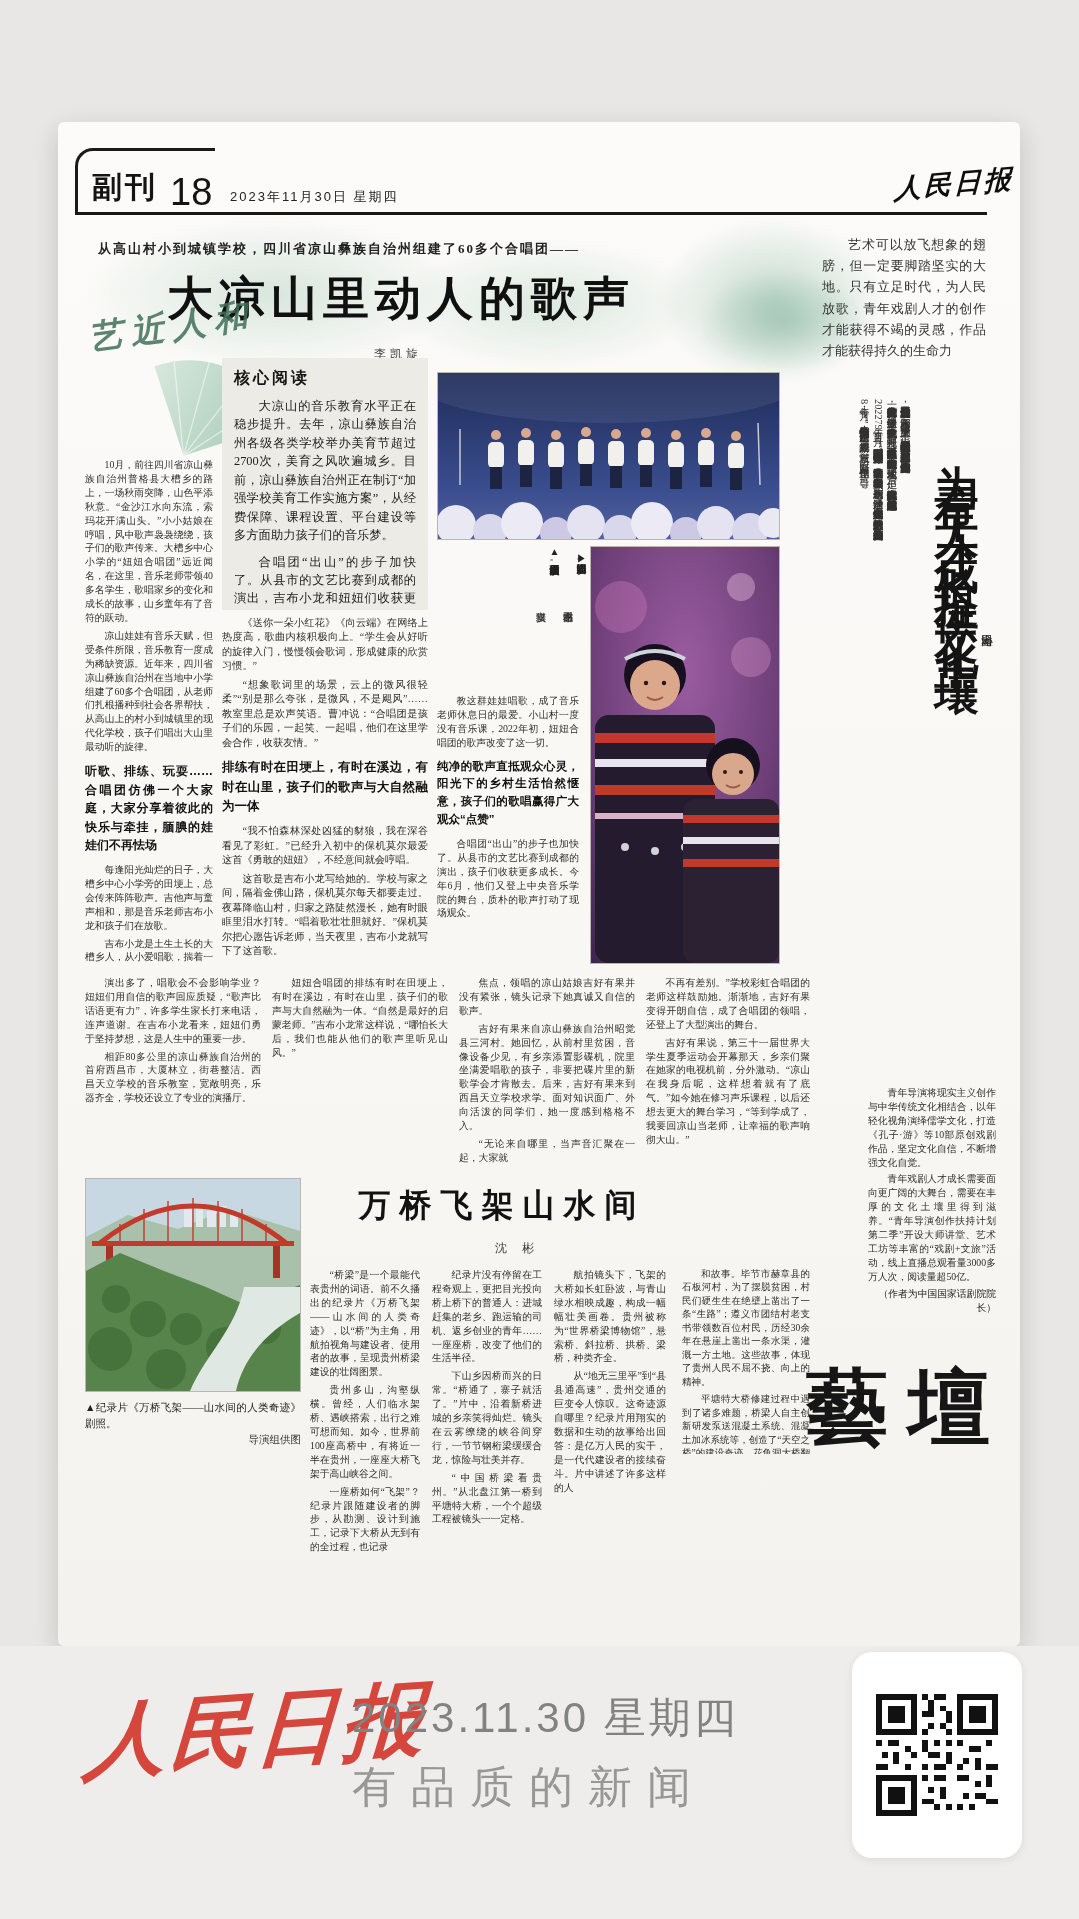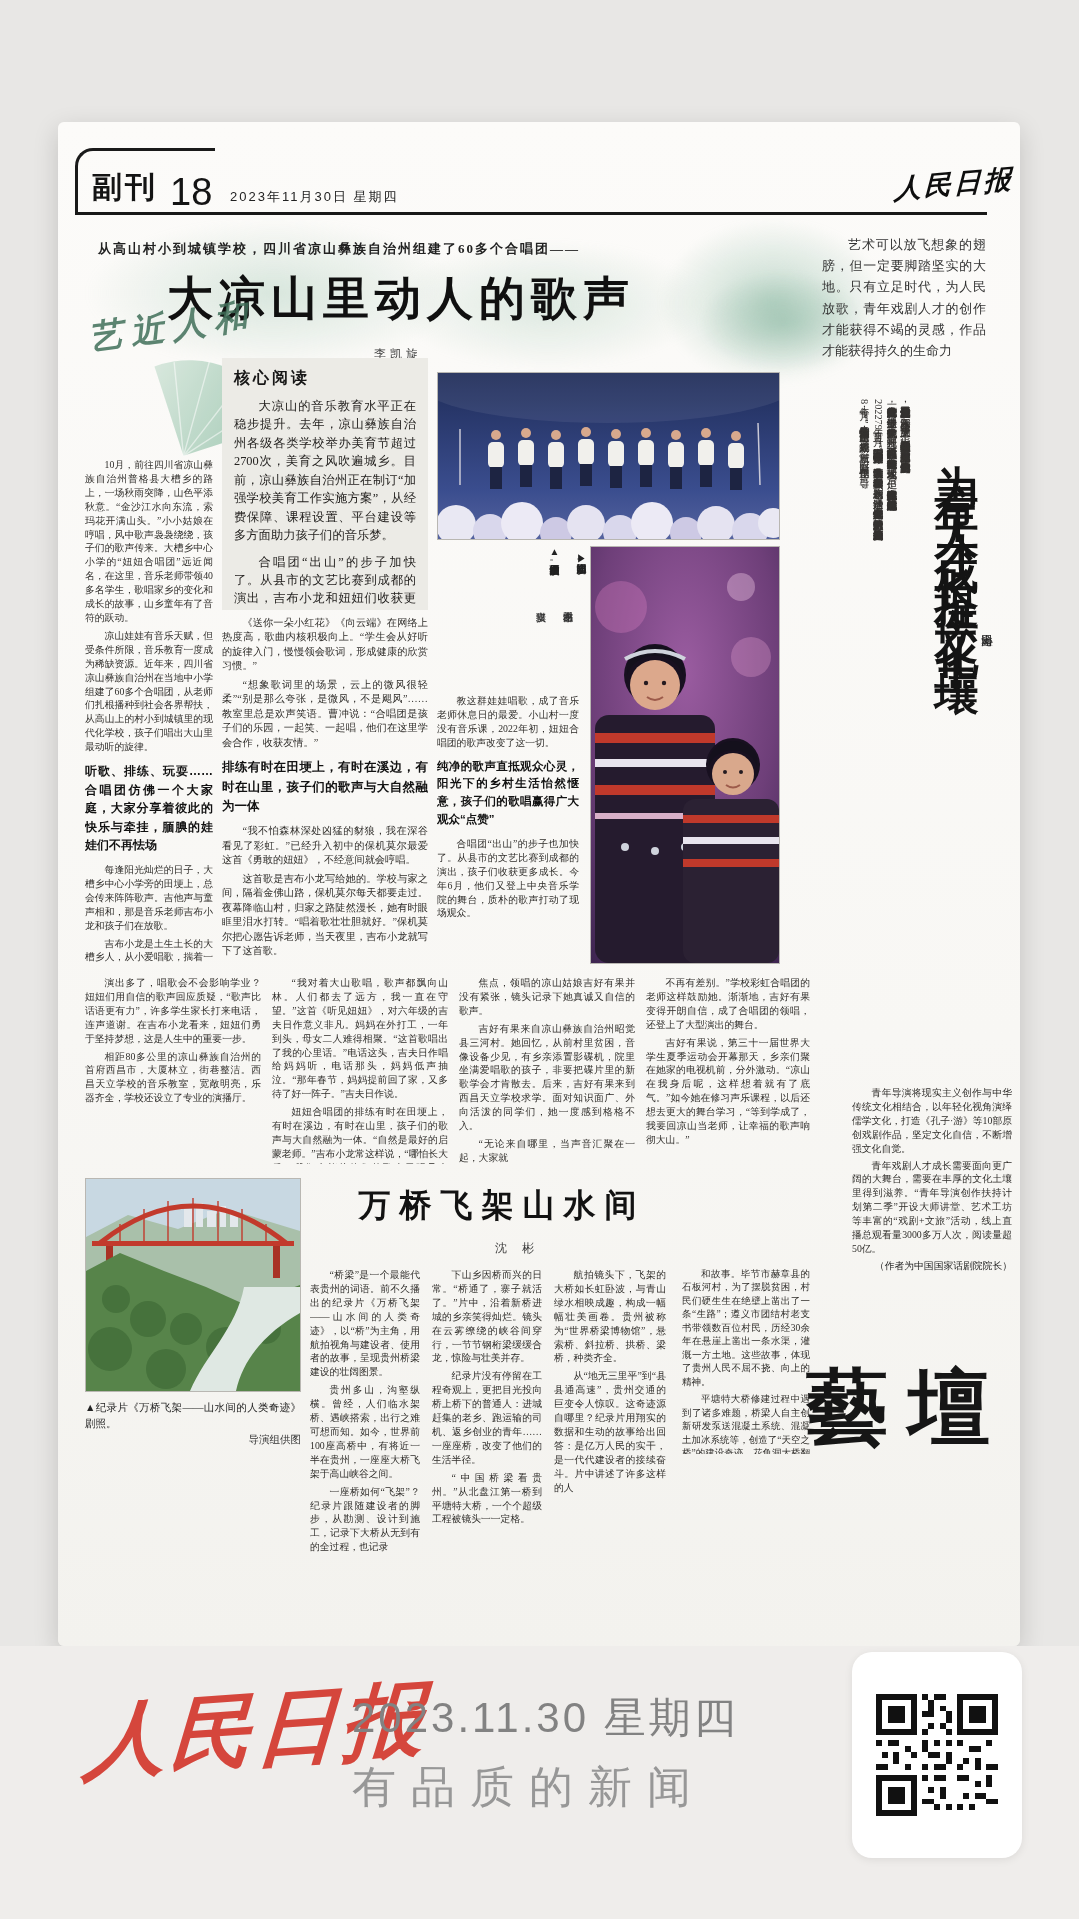--- a/index.html
+++ b/index.html
@@ -46,21 +46,21 @@
   .quote-block p{margin:0;text-indent:2em;}
   .v-body{left:768px;top:256px;width:86px;height:704px;writing-mode:vertical-rl;font-size:10.3px;
           line-height:1.33;color:#343230;overflow:hidden;text-align:justify;}
   .v-body p{margin:0;text-indent:2em;}
   .v-title{left:874px;top:308px;width:54px;height:740px;writing-mode:vertical-rl;
            font-family:"Liberation Serif",serif;font-weight:700;font-size:44px;color:#141414;
            letter-spacing:17px;overflow:hidden;}
   .v-author{left:920px;top:504px;width:16px;height:70px;writing-mode:vertical-rl;font-size:11.5px;color:#222;}
   .youth-bottom{left:794px;top:964px;width:160px;height:264px;font-size:9.8px;line-height:1.42;
                 text-align:justify;overflow:hidden;color:#2f2d2a;}
-  .youth-bottom p{margin:0 0 3px;text-indent:2em;}
+  .youth-bottom p{margin:0 16px 3px;text-indent:2em;}
   .signoff{text-align:right;text-indent:0 !important;color:#222;}
   .art-label{left:748px;top:1232px;width:210px;font-size:82px;font-weight:700;letter-spacing:20px;
              color:#161616;font-family:"Liberation Serif",serif;}
   
   .bridge-head{left:242px;top:1062px;width:404px;text-align:center;}
   .bridge-title{font-family:"Liberation Sans",sans-serif;font-weight:700;font-size:32px;letter-spacing:9px;color:#121212;}
   .bridge-byline{font-size:12px;color:#3c3c3c;letter-spacing:6px;margin-top:12px;padding-left:31px;}
   .bridge-cap{left:27px;top:1278px;width:216px;font-size:10.5px;line-height:1.5;color:#222;text-align:justify;}
   .bridge-cap .credit-line{text-align:right;color:#333;}
   
@@ -251,21 +251,20 @@
       <p>教这群娃娃唱歌，成了音乐老师休息日的最爱。小山村一度没有音乐课，2022年初，妞妞合唱团的歌声改变了这一切。</p>
       <p class="subhead" style="font-size:11.5px;">纯净的歌声直抵观众心灵，阳光下的乡村生活怡然惬意，孩子们的歌唱赢得广大观众“点赞”</p>
       <p>合唱团“出山”的步子也加快了。从县市的文艺比赛到成都的演出，孩子们收获更多成长。今年6月，他们又登上中央音乐学院的舞台，质朴的歌声打动了现场观众。</p>
     </div>
 
     <div class="abs body-text" style="left:27px;top:854px;width:176px;height:188px;">
       <p>演出多了，唱歌会不会影响学业？妞妞们用自信的歌声回应质疑，“歌声比话语更有力”，许多学生家长打来电话，连声道谢。在吉布小龙看来，妞妞们勇于坚持梦想，这是人生中的重要一步。</p>
       <p>相距80多公里的凉山彝族自治州的首府西昌市，大厦林立，街巷整洁。西昌天立学校的音乐教室，宽敞明亮，乐器齐全，学校还设立了专业的演播厅。</p>
     </div>
     <div class="abs body-text" style="left:214px;top:854px;width:176px;height:188px;">
-      <p>“我对着大山歌唱，歌声都飘向山林。人们都去了远方，我一直在守望。”这首《听见妞妞》，对六年级的吉夫日作意义非凡。妈妈在外打工，一年到头，母女二人难得相聚。“这首歌唱出了我的心里话。”电话这头，吉夫日作唱给妈妈听，电话那头，妈妈低声抽泣。“那年春节，妈妈提前回了家，又多待了好一阵子。”吉夫日作说。</p>
       <p>妞妞合唱团的排练有时在田埂上，有时在溪边，有时在山里，孩子们的歌声与大自然融为一体。“自然是最好的启蒙老师。”吉布小龙常这样说，“哪怕长大后，我们也能从他们的歌声里听见山风。”</p>
     </div>
     <div class="abs body-text" style="left:401px;top:854px;width:176px;height:188px;">
       <p>焦点，领唱的凉山姑娘吉好有果并没有紧张，镜头记录下她真诚又自信的歌声。</p>
       <p>吉好有果来自凉山彝族自治州昭觉县三河村。她回忆，从前村里贫困，音像设备少见，有乡亲添置影碟机，院里坐满爱唱歌的孩子，非要把碟片里的新歌学会才肯散去。后来，吉好有果来到西昌天立学校求学。面对知识面广、外向活泼的同学们，她一度感到格格不入。</p>
       <p>“无论来自哪里，当声音汇聚在一起，大家就</p>
     </div>
     <div class="abs body-text" style="left:588px;top:854px;width:164px;height:290px;">
       <p>不再有差别。”学校彩虹合唱团的老师这样鼓励她。渐渐地，吉好有果变得开朗自信，成了合唱团的领唱，还登上了大型演出的舞台。</p>
       <p>吉好有果说，第三十一届世界大学生夏季运动会开幕那天，乡亲们聚在她家的电视机前，分外激动。“凉山在我身后呢，这样想着就有了底气。”如今她在修习声乐课程，以后还想去更大的舞台学习，“等到学成了，我要回凉山当老师，让幸福的歌声响彻大山。”</p>
@@ -334,22 +333,22 @@
     <div class="abs bridge-head">
       <div class="bridge-title">万桥飞架山水间</div>
       <div class="bridge-byline">沈 彬</div>
     </div>
     <div class="abs body-text" style="left:252px;top:1146px;width:110px;height:360px;">
       <p>“桥梁”是一个最能代表贵州的词语。前不久播出的纪录片《万桥飞架——山水间的人类奇迹》，以“桥”为主角，用航拍视角与建设者、使用者的故事，呈现贵州桥梁建设的壮阔图景。</p>
       <p>贵州多山，沟壑纵横。曾经，人们临水架桥、遇峡搭索，出行之难可想而知。如今，世界前100座高桥中，有将近一半在贵州，一座座大桥飞架于高山峡谷之间。</p>
       <p>一座桥如何“飞架”？纪录片跟随建设者的脚步，从勘测、设计到施工，记录下大桥从无到有的全过程，也记录</p>
     </div>
     <div class="abs body-text" style="left:374px;top:1146px;width:110px;height:360px;">
+      <p>纪录片没有停留在工程奇观上，更把目光投向桥上桥下的普通人：进城赶集的老乡、跑运输的司机、返乡创业的青年……一座座桥，改变了他们的生活半径。</p>
       <p>下山乡因桥而兴的日常。“桥通了，寨子就活了。”片中，沿着新桥进城的乡亲笑得灿烂。镜头在云雾缭绕的峡谷间穿行，一节节钢桁梁缓缓合龙，惊险与壮美并存。</p>
-      <p>纪录片没有停留在工程奇观上，更把目光投向桥上桥下的普通人：进城赶集的老乡、跑运输的司机、返乡创业的青年……一座座桥，改变了他们的生活半径。</p>
       <p>“中国桥梁看贵州。”从北盘江第一桥到平塘特大桥，一个个超级工程被镜头一一定格。</p>
     </div>
     <div class="abs body-text" style="left:496px;top:1146px;width:112px;height:360px;">
       <p>航拍镜头下，飞架的大桥如长虹卧波，与青山绿水相映成趣，构成一幅幅壮美画卷。贵州被称为“世界桥梁博物馆”，悬索桥、斜拉桥、拱桥、梁桥，种类齐全。</p>
       <p>从“地无三里平”到“县县通高速”，贵州交通的巨变令人惊叹。这奇迹源自哪里？纪录片用翔实的数据和生动的故事给出回答：是亿万人民的实干，是一代代建设者的接续奋斗。片中讲述了许多这样的人</p>
     </div>
     <div class="abs body-text" style="left:624px;top:1146px;width:128px;height:186px;font-size:9.5px;">
       <p>和故事。毕节市赫章县的石板河村，为了摆脱贫困，村民们硬生生在绝壁上凿出了一条“生路”；遵义市团结村老支书带领数百位村民，历经30余年在悬崖上凿出一条水渠，灌溉一方土地。这些故事，体现了贵州人民不屈不挠、向上的精神。</p>
       <p>平塘特大桥修建过程中遇到了诸多难题，桥梁人自主创新研发泵送混凝土系统、混凝土加冰系统等，创造了“天空之桥”的建设奇迹。花鱼洞大桥翻新，是在国家4A级风景区红枫湖附近进行的大型桥梁建设工程，秉持生态建桥的理念，实现了“没有一块混凝土落入红枫湖中，没有一捧污水流入红枫湖内”的目标，这些创新实践充分体现桥与自然的和谐共生。</p>
 

